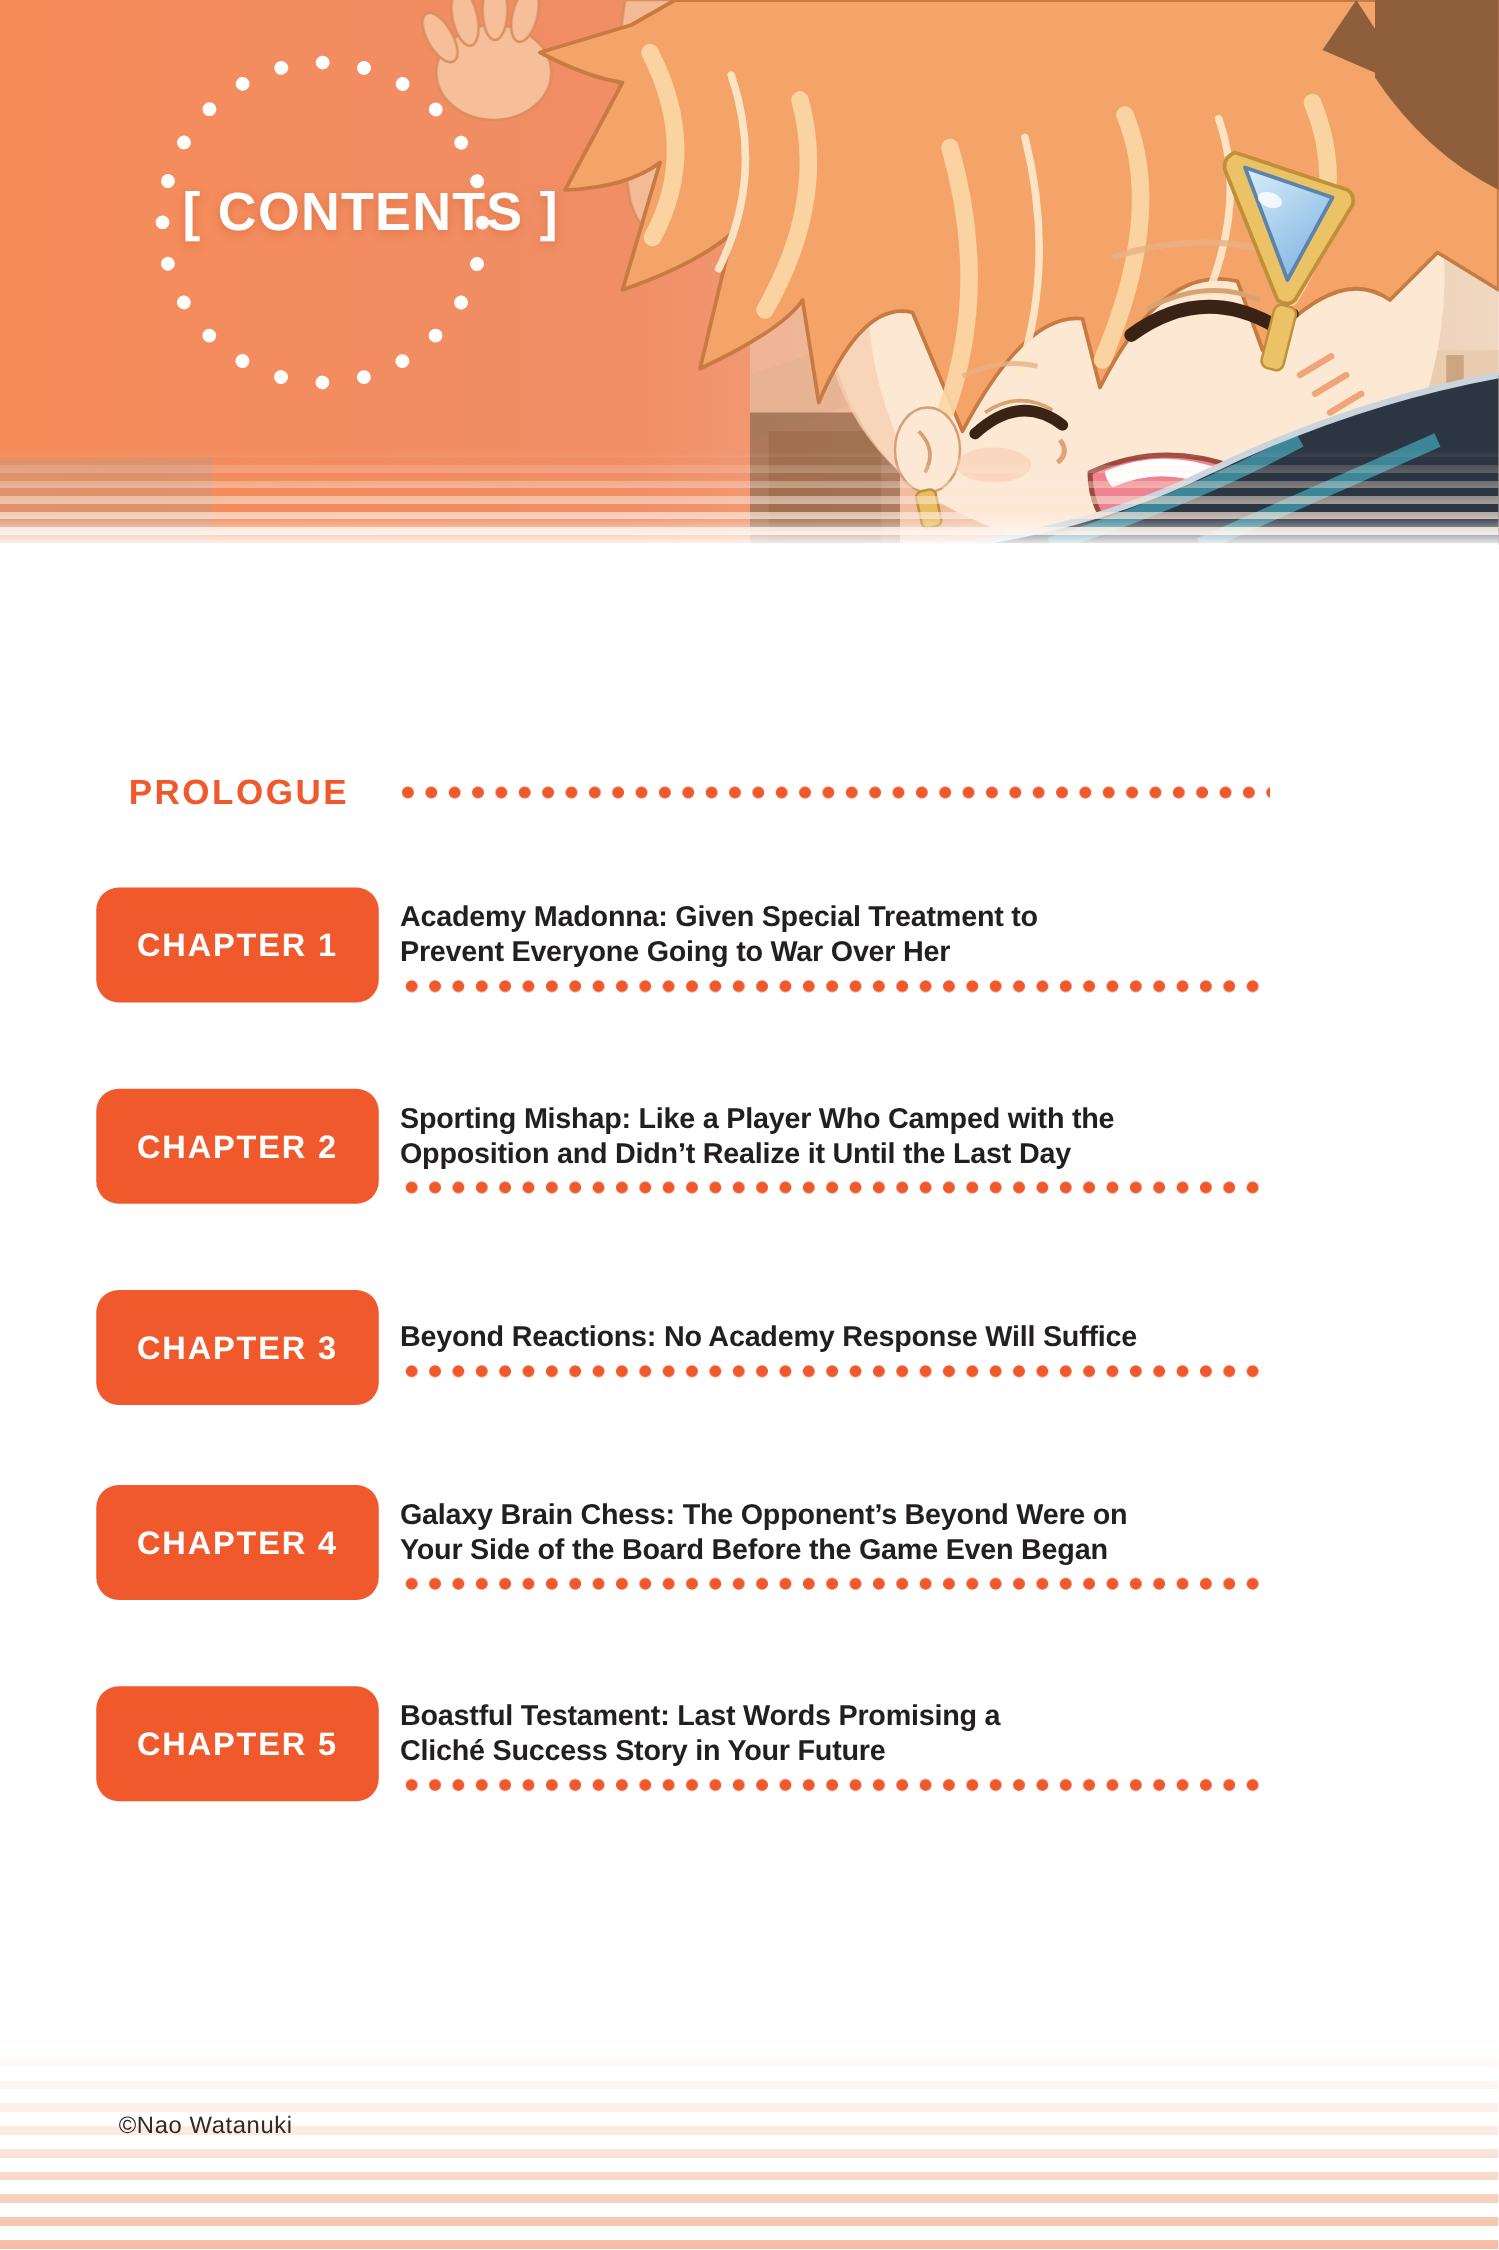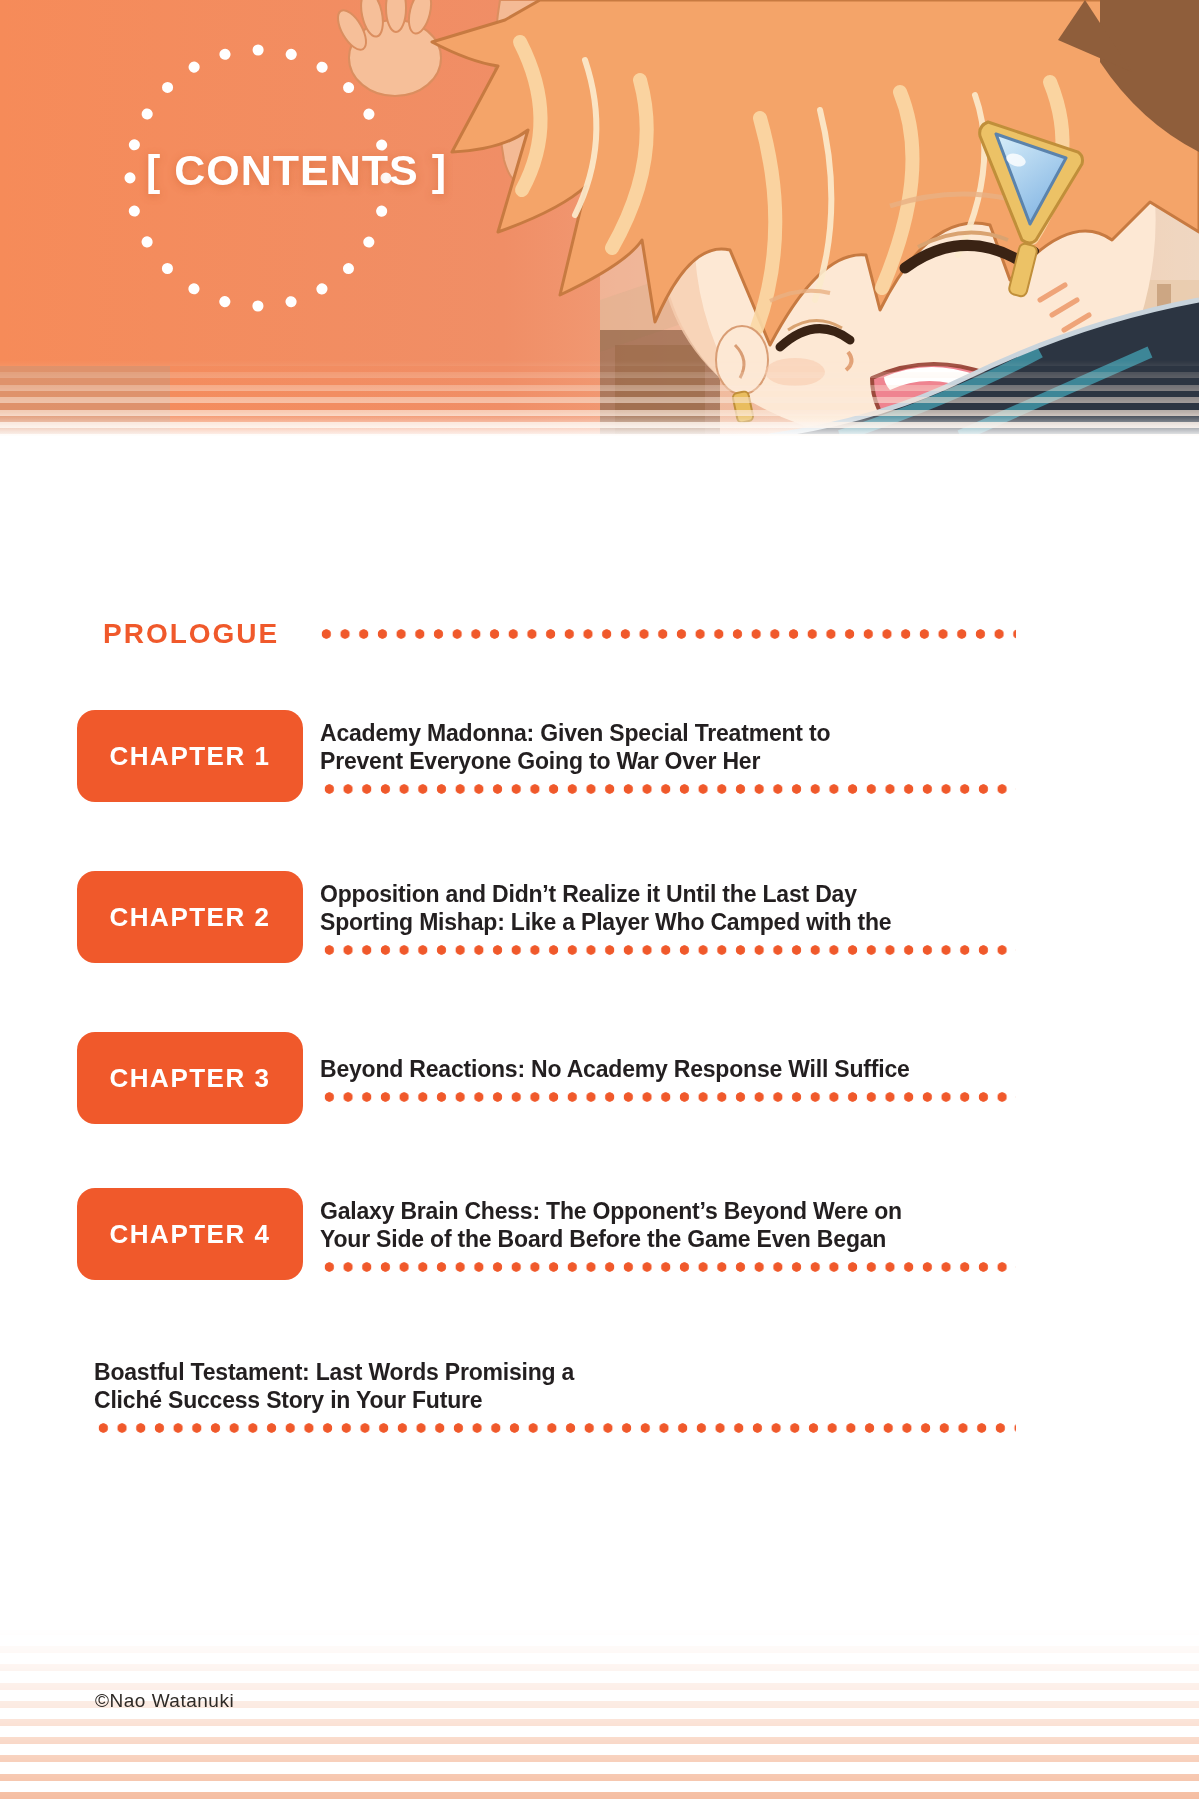--- a/index.html
+++ b/index.html
@@ -192,22 +192,22 @@
   <div class="chapter-info">
     <span class="t-line">Academy Madonna: Given Special Treatment to</span>
     <span class="t-line">Prevent Everyone Going to War Over Her</span>
     <span class="dots"></span>
   </div>
 </div>
 
 <div class="chapter-row row-2">
   <button class="chapter-button">CHAPTER 2</button>
   <div class="chapter-info">
+    <span class="t-line">Sporting Mishap: Like a Player Who Camped with the</span>
     <span class="t-line">Opposition and Didn’t Realize it Until the Last Day</span>
-    <span class="t-line">Sporting Mishap: Like a Player Who Camped with the</span>
     <span class="dots"></span>
   </div>
 </div>
 
 <div class="chapter-row row-3">
   <button class="chapter-button">CHAPTER 3</button>
   <div class="chapter-info">
     <span class="t-line">Beyond Reactions: No Academy Response Will Suffice</span>
 
     <span class="dots"></span>
@@ -217,20 +217,21 @@
 <div class="chapter-row row-4">
   <button class="chapter-button">CHAPTER 4</button>
   <div class="chapter-info">
     <span class="t-line">Galaxy Brain Chess: The Opponent’s Beyond Were on</span>
     <span class="t-line">Your Side of the Board Before the Game Even Began</span>
     <span class="dots"></span>
   </div>
 </div>
 
 <div class="chapter-row row-5">
+  <button class="chapter-button">CHAPTER 5</button>
   <div class="chapter-info">
     <span class="t-line">Boastful Testament: Last Words Promising a</span>
     <span class="t-line">Cliché Success Story in Your Future</span>
     <span class="dots"></span>
   </div>
 </div>
 
 <div class="footer-stripes"></div>
 <div class="copyright">©Nao Watanuki</div>
 

